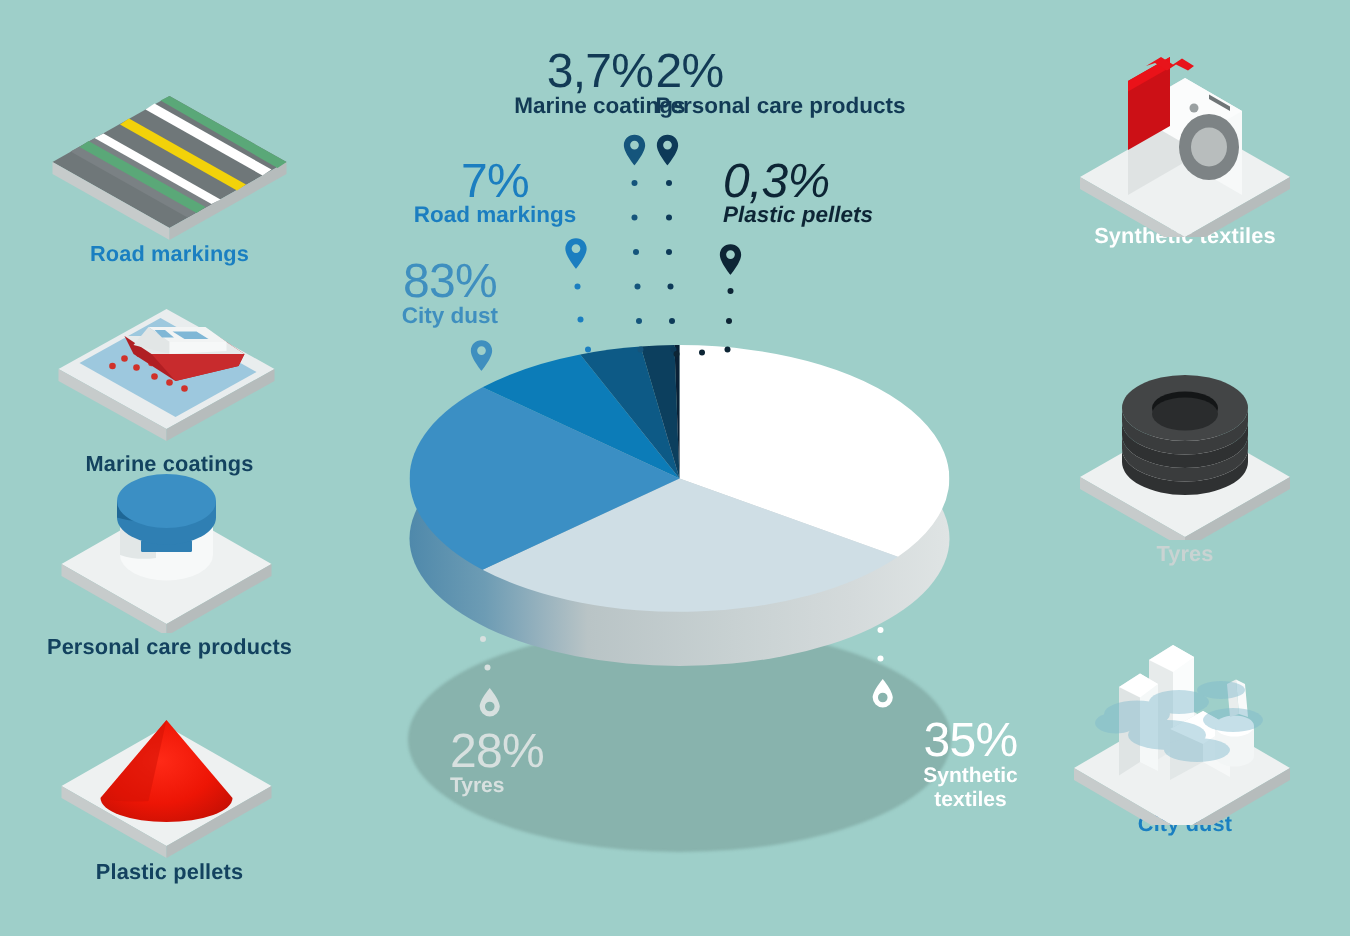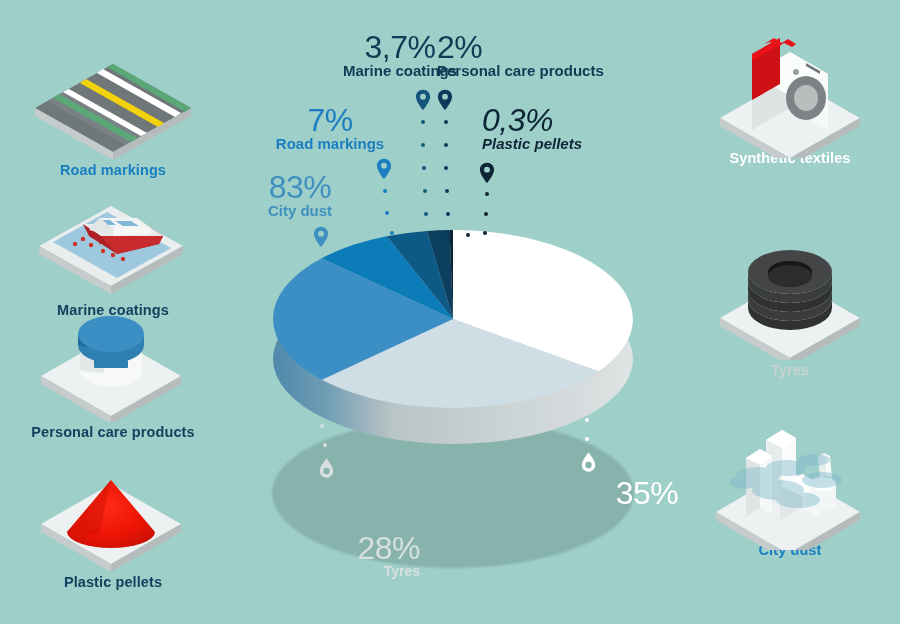--- a/index.html
+++ b/index.html
@@ -319,34 +319,36 @@
   </div>
 
   <div class="callout" style="left:240px;top:172px;width:120px;text-align:center;">
     <div class="pct c-midblue">83%</div>
     <div class="lbl c-midblue">City dust</div>
   </div>
   <svg class="pin" style="left:313px;top:226px;" viewBox="0 0 16 22">
     <path d="M8 0.8 C3.9 0.8 0.9 3.9 0.9 7.8 C0.9 12.8 8 21.2 8 21.2 C8 21.2 15.1 12.8 15.1 7.8 C15.1 3.9 12.1 0.8 8 0.8 Z M8 10.6 A2.9 2.9 0 1 1 8 4.8 A2.9 2.9 0 1 1 8 10.6 Z" fill="#3f8fbf"></path>
   </svg>
 
-  <div class="callout" style="left:300px;top:485px;width:120px;text-align:right;margin-top:48px;">
+  <div class="callout" style="left:300px;top:485px;width:120px;text-align:left;">
     <div class="pct c-softwhite">28%</div>
     <div class="lbl c-softwhite small">Tyres</div>
   </div>
   <svg class="drop" style="left:319px;top:458px;" viewBox="0 0 15 20">
     <path d="M7.5 0.6 C7.5 0.6 0.8 8.6 0.8 13 A6.7 6.7 0 0 0 14.2 13 C14.2 8.6 7.5 0.6 7.5 0.6 Z M7.5 16.2 A3.2 3.2 0 1 1 7.5 9.8 A3.2 3.2 0 1 1 7.5 16.2 Z" fill="#d7e0df"></path>
   </svg>
   <div class="dots">
     <div class="dot" style="left:323px;top:443px;background:#d7e0df;"></div>
     <div class="dot" style="left:320px;top:424px;background:#d7e0df;"></div>
   </div>
 
   <div class="callout" style="left:572px;top:478px;width:150px;text-align:center;">
     <div class="pct c-white">35%</div>
+    <div class="lbl c-white small" style="white-space:pre-line;">Synthetic
+textiles</div>
   </div>
   <svg class="drop" style="left:581px;top:452px;" viewBox="0 0 15 20">
     <path d="M7.5 0.6 C7.5 0.6 0.8 8.6 0.8 13 A6.7 6.7 0 0 0 14.2 13 C14.2 8.6 7.5 0.6 7.5 0.6 Z M7.5 16.2 A3.2 3.2 0 1 1 7.5 9.8 A3.2 3.2 0 1 1 7.5 16.2 Z" fill="#ffffff"></path>
   </svg>
   <div class="dots">
     <div class="dot" style="left:585px;top:437px;background:#ffffff;"></div>
     <div class="dot" style="left:585px;top:418px;background:#ffffff;"></div>
   </div>
 
 </div>

